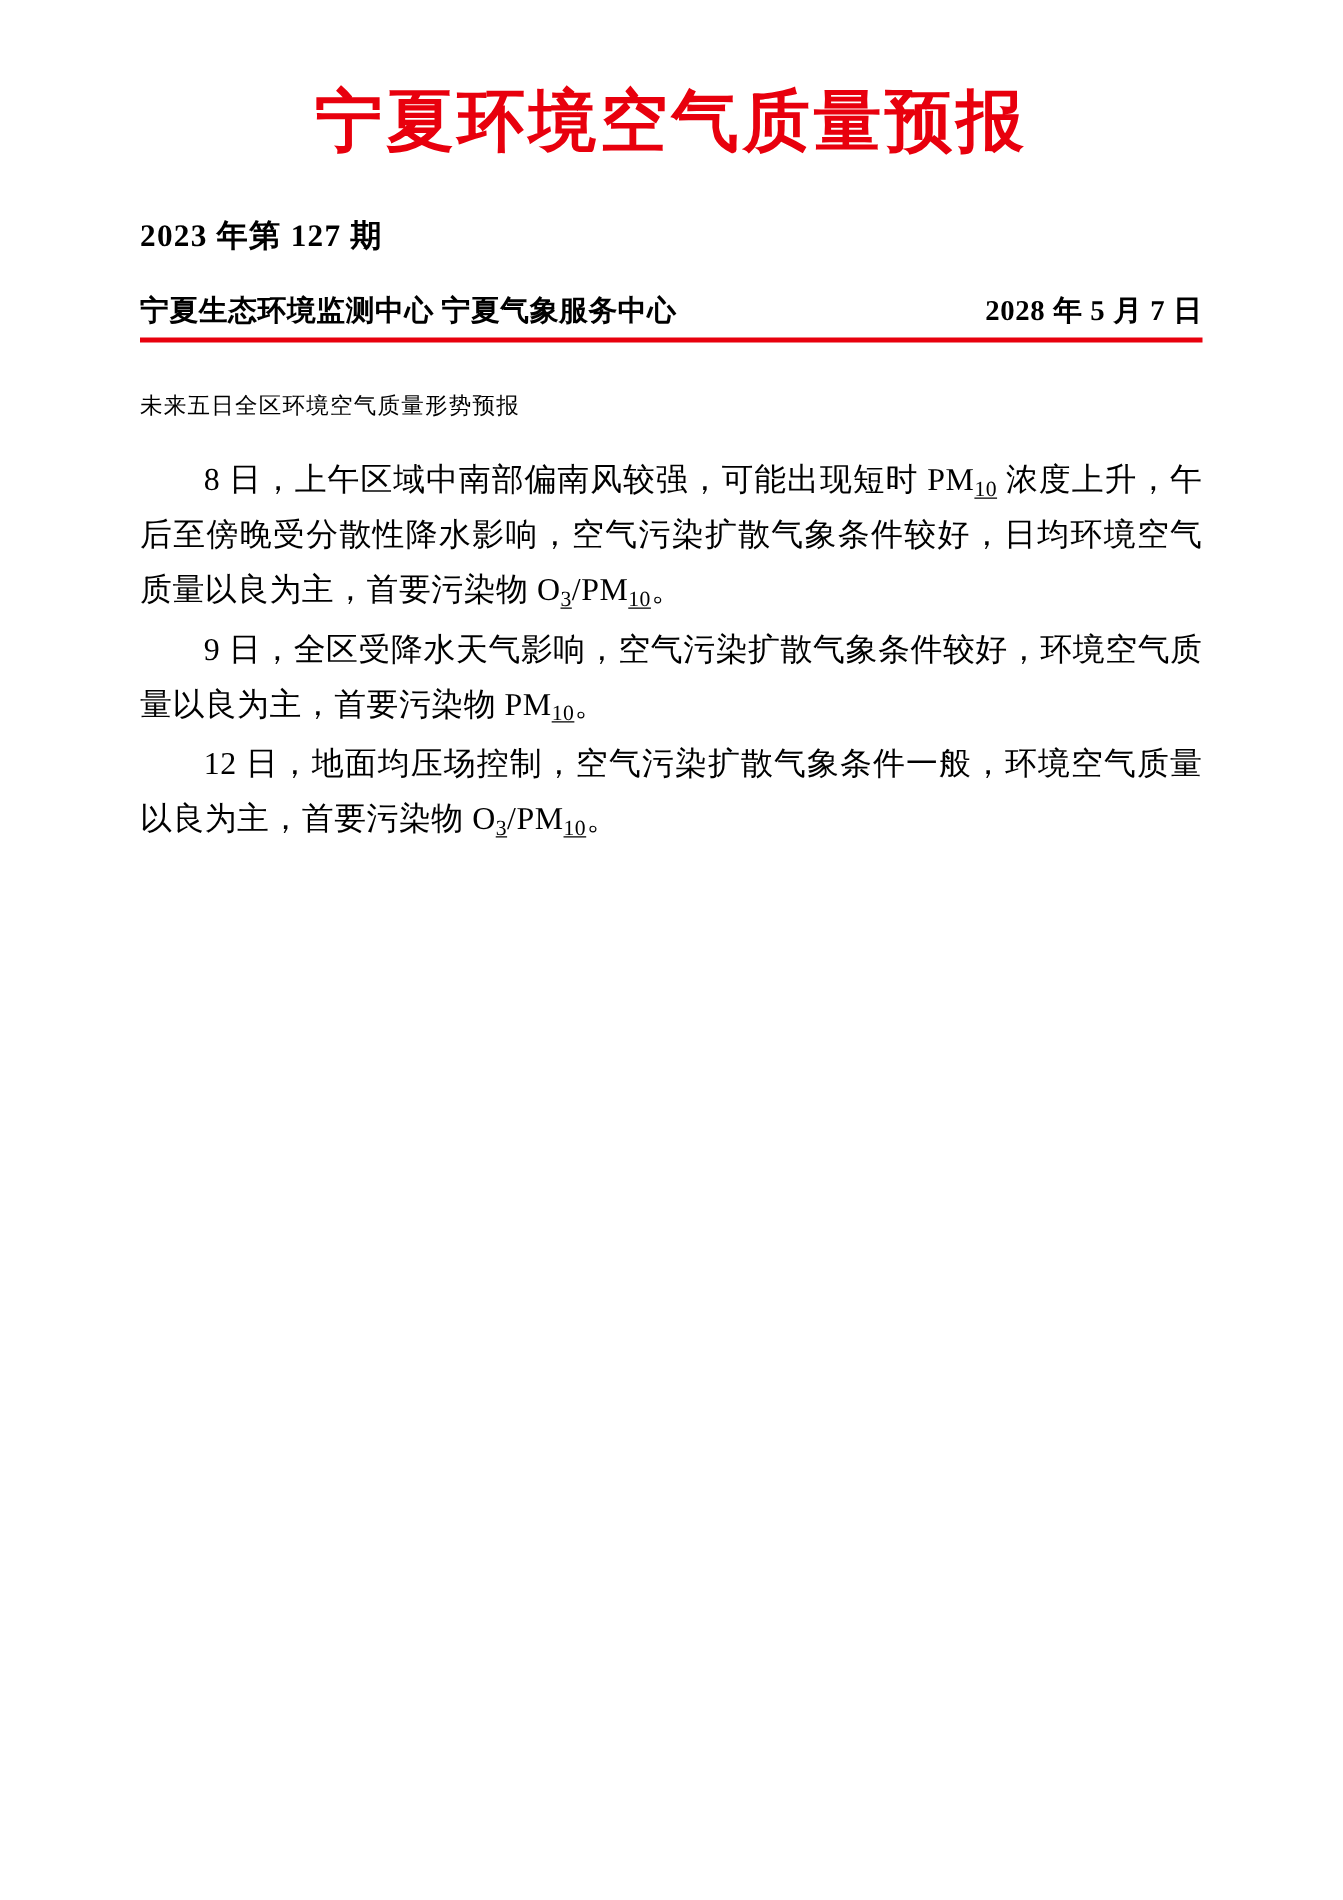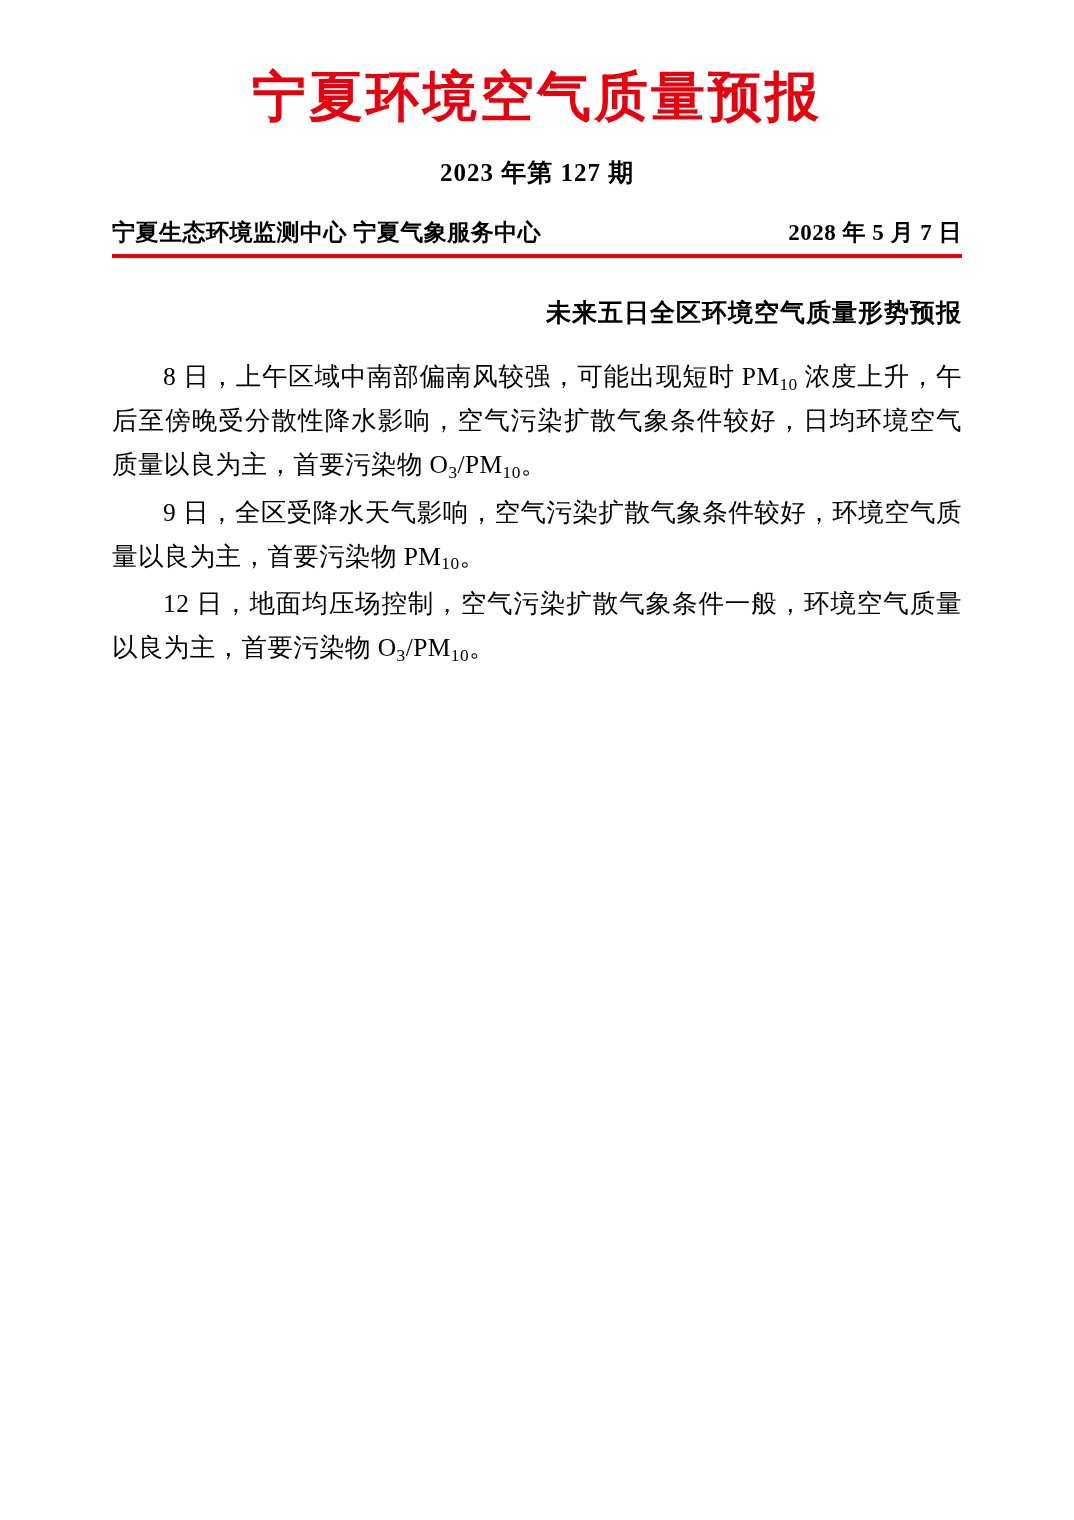--- a/index.html
+++ b/index.html
@@ -26,24 +26,24 @@
     text-align: center;
     color: #e8000d;
     font-size: 54px;
     font-weight: 700;
     letter-spacing: 3px;
     margin-top: 66px;
     line-height: 1.15;
     font-family: "Liberation Serif", "DejaVu Serif", serif;
   }
   .issue-line {
-    text-align: center;
+    text-align: left;
     font-size: 25px;
     font-weight: 700;
-    margin-top: 28px;
+    margin-top: 44px;
     letter-spacing: 1px;
   }
   .org-row {
     display: flex;
     justify-content: space-between;
     align-items: flex-end;
     margin-top: 28px;
     font-size: 23px;
     font-weight: 700;
     letter-spacing: 0.5px;
@@ -54,43 +54,44 @@
   .org-right {
     white-space: nowrap;
   }
   .red-rule {
     height: 4px;
     background: #e8000d;
     margin-top: 6px;
     width: 100%;
   }
   .section-title {
-    text-align: right;
-    font-size: 25px;
-    font-weight: 700;
+    text-align: left;
+    font-size: 18px;
+    font-weight: 400;
     margin-top: 38px;
     letter-spacing: 1px;
   }
   .body-text {
     margin-top: 26px;
     font-size: 25.5px;
     line-height: 1.72;
     text-align: justify;
     text-justify: inter-ideograph;
     letter-spacing: 0.4px;
   }
   .para {
     text-indent: 2em;
     margin: 0 0 4px 0;
   }
   sub {
     font-size: 0.68em;
     vertical-align: baseline;
     position: relative;
     bottom: -0.28em;
+    text-decoration: underline;
   }
 </style>
 </head>
 <body>
 
 <div class="page">
 
   <div class="doc-title">宁夏环境空气质量预报</div>
 
   <div class="issue-line">2023 年第 127 期</div>

